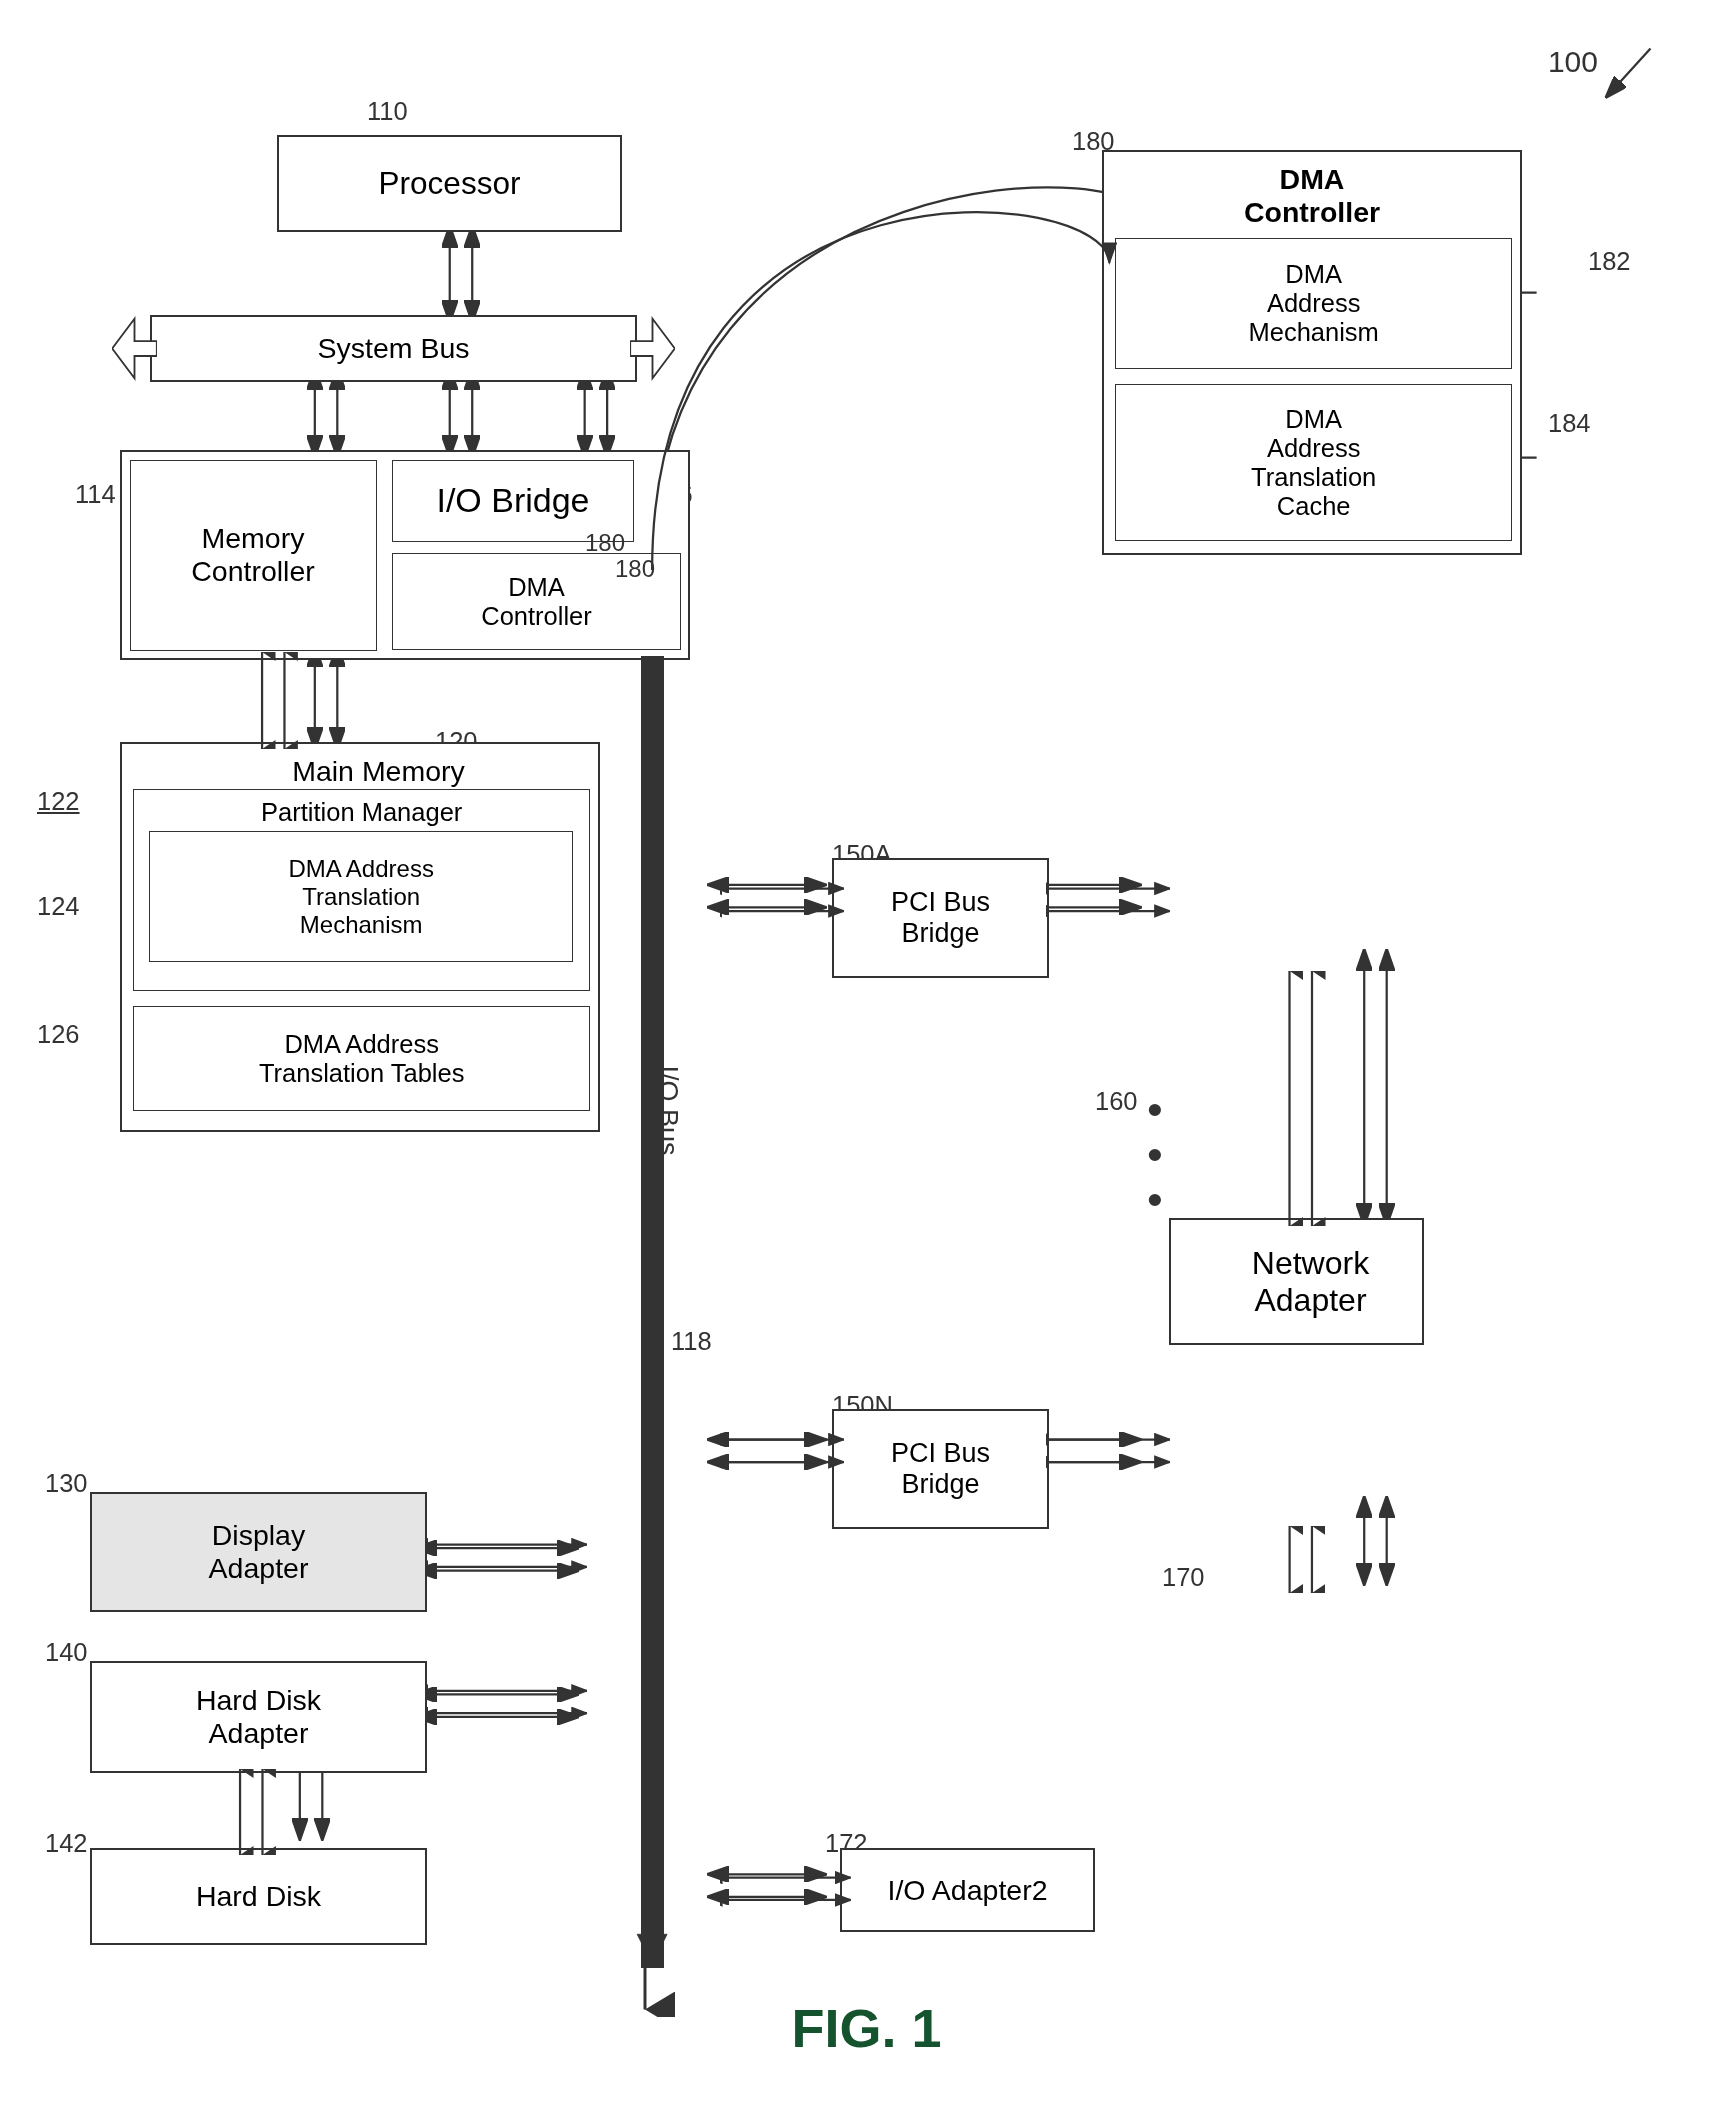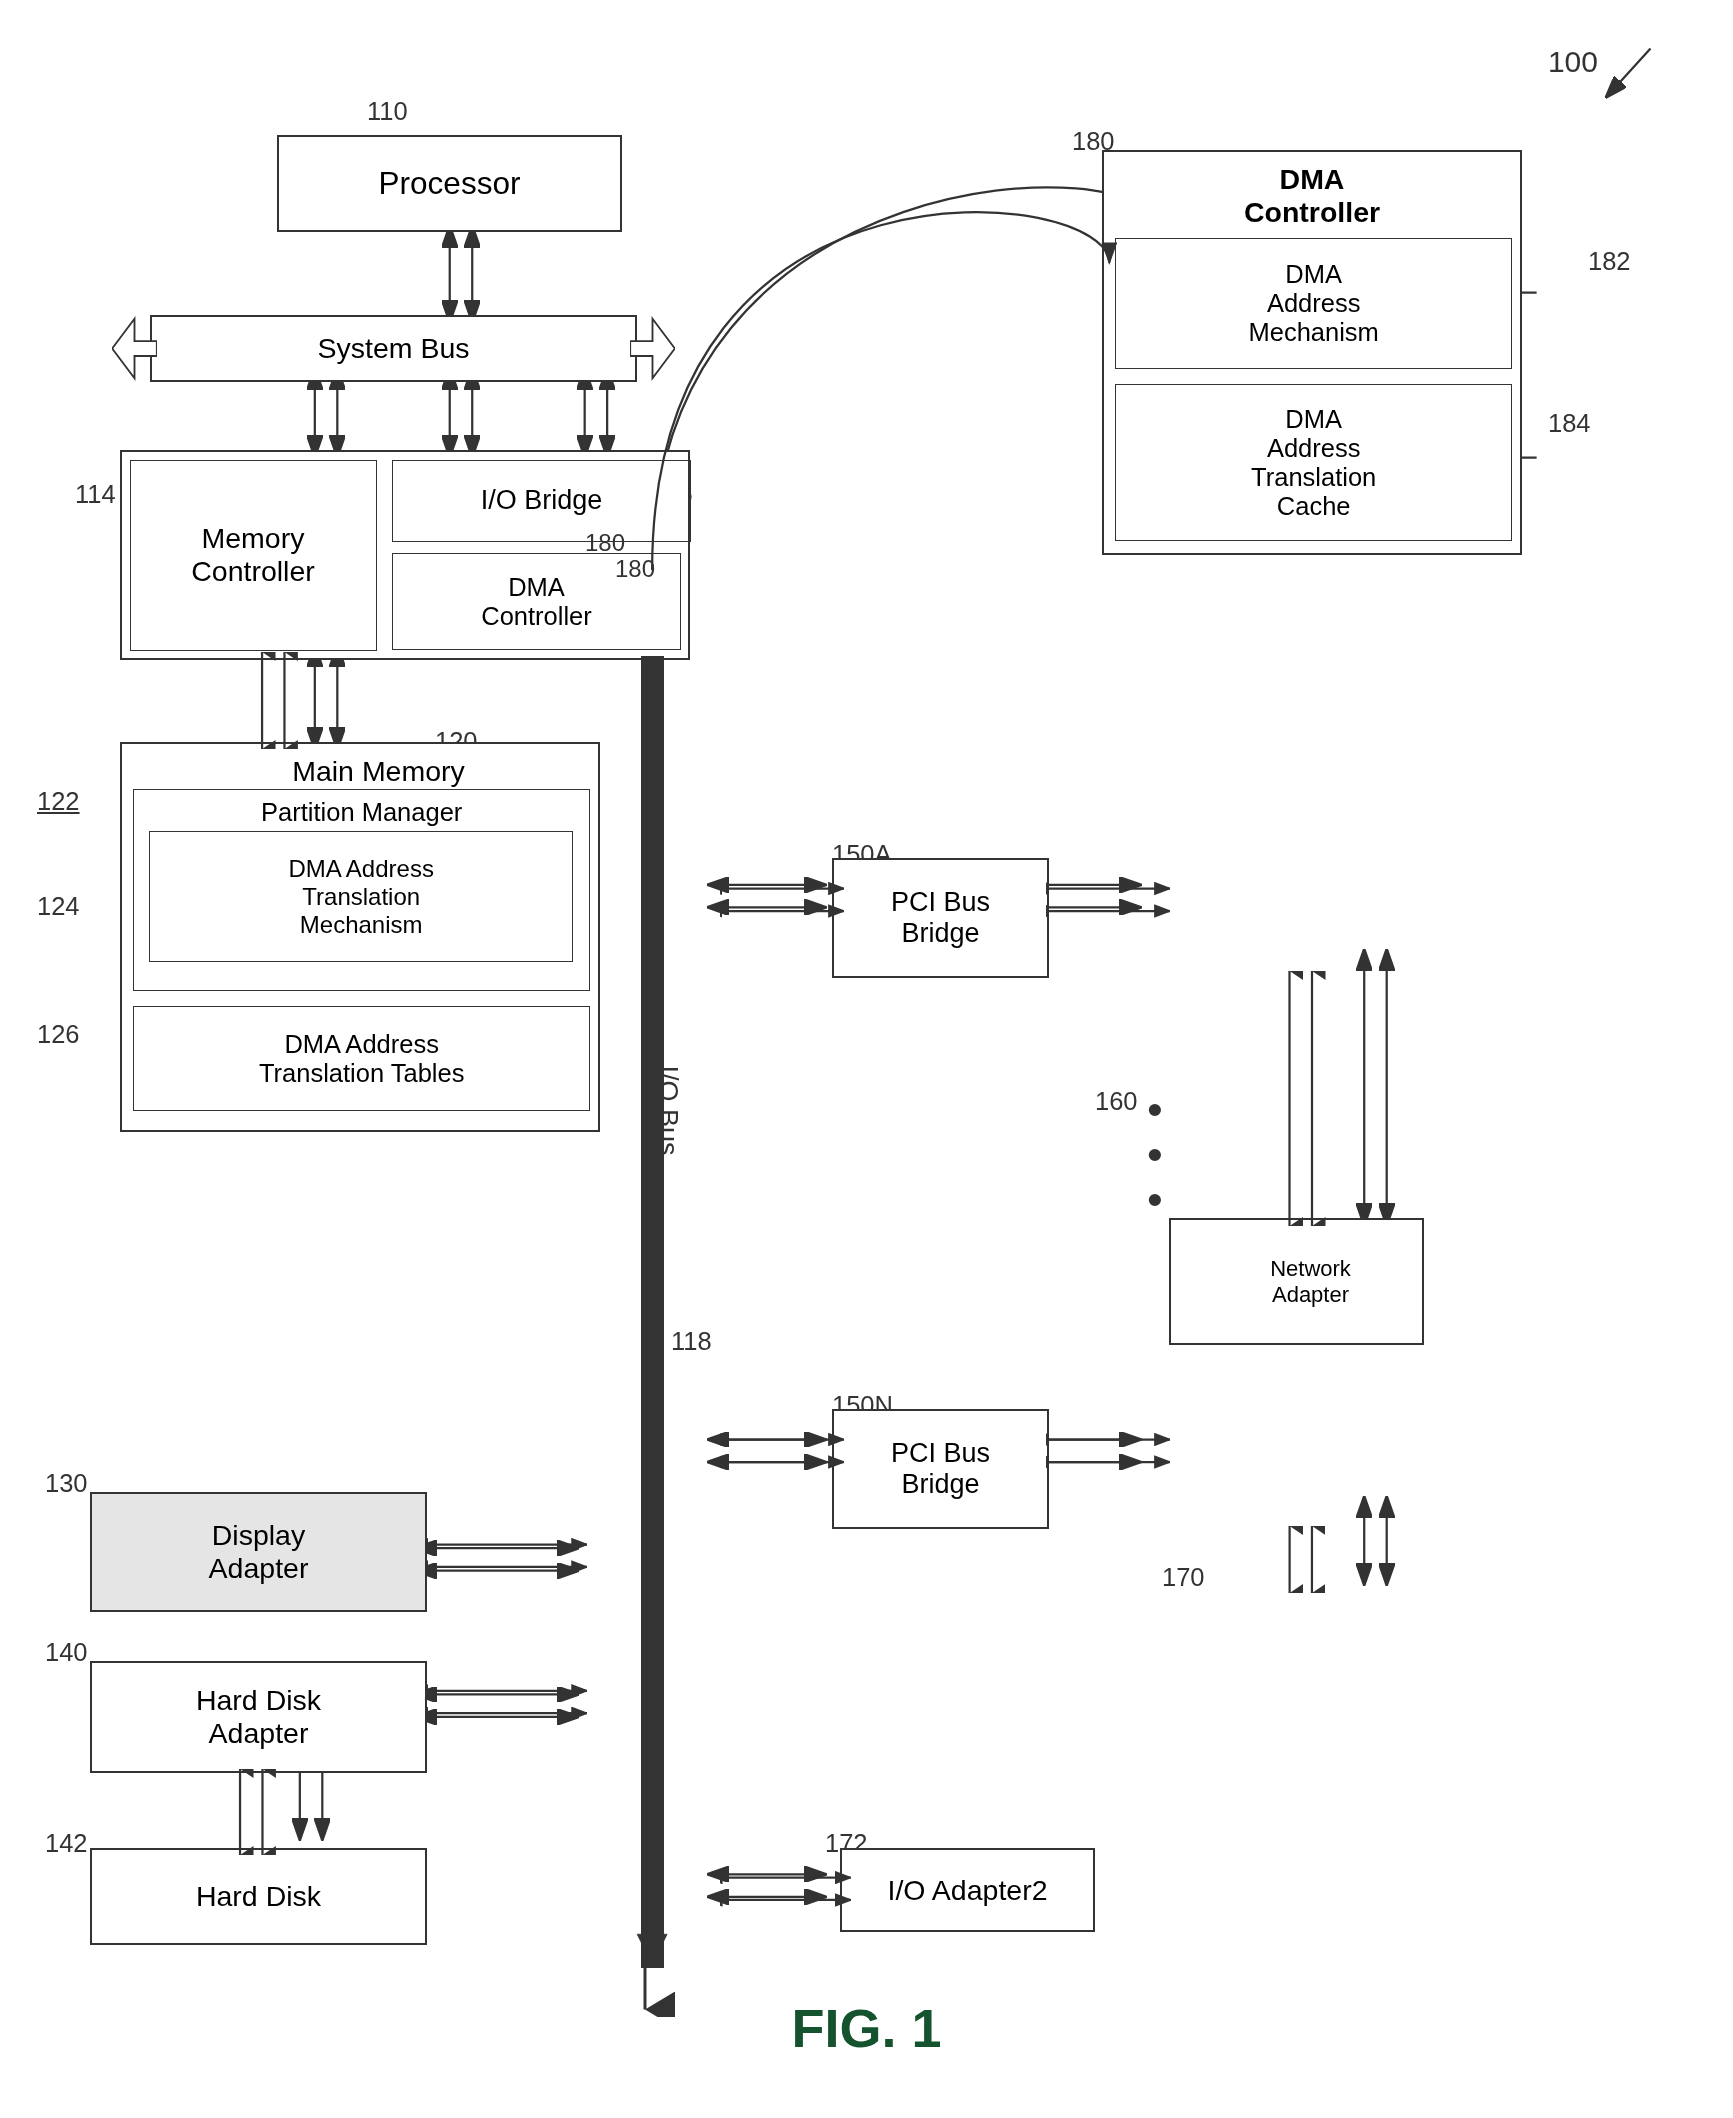--- a/index.html
+++ b/index.html
@@ -182,23 +182,23 @@
 
   <div style="position:absolute; top:450px; left:120px; width:570px; height:210px; 
                border:2.2px solid #333; background:#fff;">
 
     <div style="position:absolute; top:7.5px; left:7.5px; width:247px; height:191px;
                  border:1.5px solid #333; display:flex; align-items:center; justify-content:center;
                  text-align:center; font-size:28.5px;">
       <span>Memory<br>Controller</span>
     </div>
 
-    <div style="position:absolute; top:7.5px; left:270px; width:299px; height:82px;
+    <div style="position:absolute; top:7.5px; left:270px; width:242px; height:82px;
                  border:1.5px solid #333; display:flex; align-items:center; justify-content:center;
-                 text-align:center; font-size:27px;">
+                 text-align:center; font-size:34px;">
       <span>I/O Bridge</span>
     </div>
 
     <div style="position:absolute; top:101px; left:270px; width:289px; height:97px;
                  border:1.5px solid #333; display:flex; align-items:center; justify-content:center;
                  text-align:center; font-size:25.5px;">
       <span>DMA<br>Controller</span>
     </div>
 
   </div>
@@ -340,21 +340,21 @@
         </marker>
     </defs>
     <line x1="0" y1="30" x2="165" y2="30" stroke="#333" stroke-width="3" marker-end="url(#ahr6)" marker-start="url(#ahl6)"></line>
     <line x1="0" y1="60" x2="165" y2="60" stroke="#333" stroke-width="3" marker-end="url(#ahr6)" marker-start="url(#ahl6)"></line>
   </svg>
 
   <div class="label" style="top:1087px; left:1095px;">160</div>
 
   <div style="position:absolute; top:1087px; left:1147px; font-size:45px; line-height:1; color:#333;">•<br>•<br>•</div>
 
-  <div style="position:absolute; top:1218px; left:1169px; width:255px; height:127px; border:2.2px solid #333; background:#fff; display:flex; align-items:center; justify-content:center; text-align:center; font-size:22px;padding-left:28px;">
+  <div style="position:absolute; top:1218px; left:1169px; width:255px; height:127px; border:2.2px solid #333; background:#fff; display:flex; align-items:center; justify-content:center; text-align:center; font-size:32px;padding-left:28px;">
     <span>Network<br>Adapter</span>
   </div>
 
   <svg style="position:absolute;top:971px;left:1267px;width:75px;height:255px;" viewBox="0 0 100 340" width="75" height="255">
     <defs>
       <marker id="ahd7" markerWidth="8" markerHeight="6" refX="4" refY="6" orient="auto">
           <polygon points="0 0, 8 0, 4 6" fill="#333"></polygon>
         </marker>
       <marker id="ahu7" markerWidth="8" markerHeight="6" refX="4" refY="0" orient="auto-start-reverse">
           <polygon points="0 6, 8 6, 4 0" fill="#333"></polygon>

